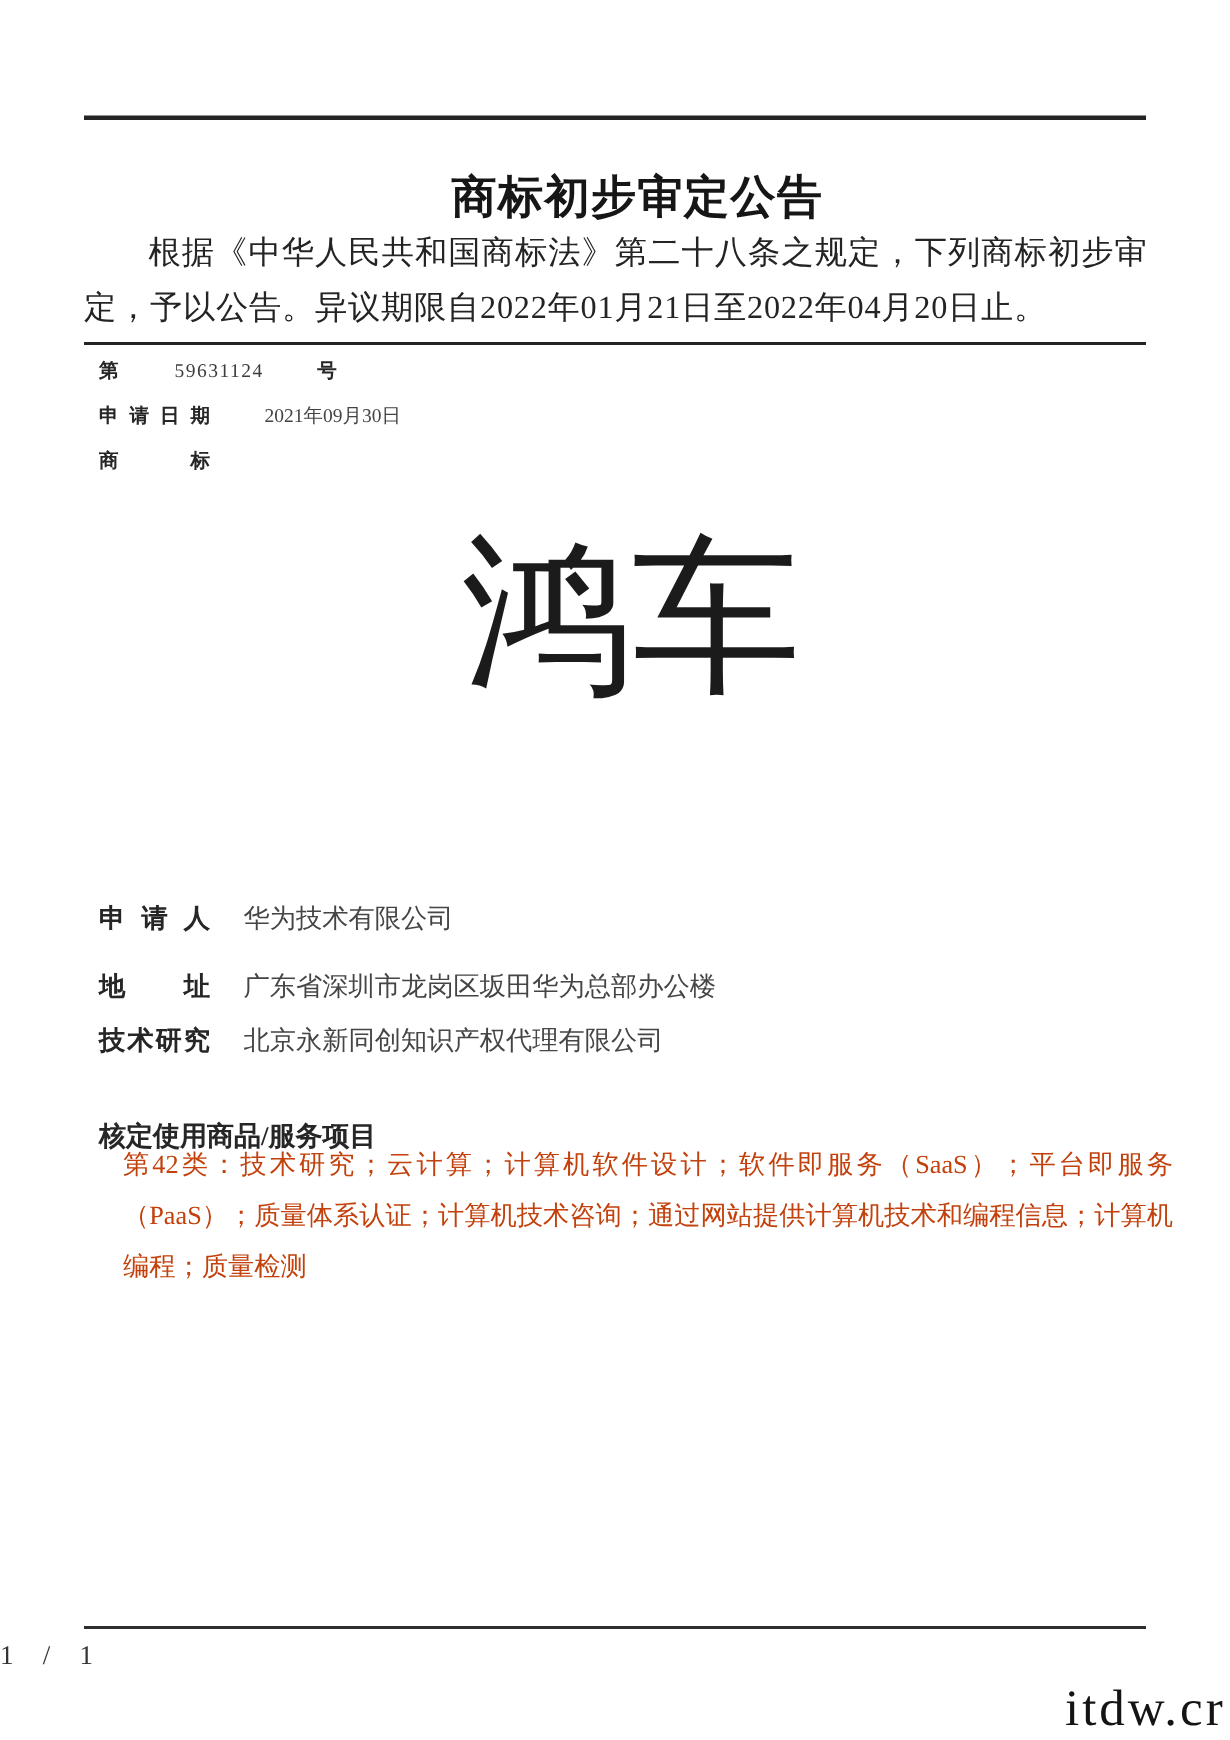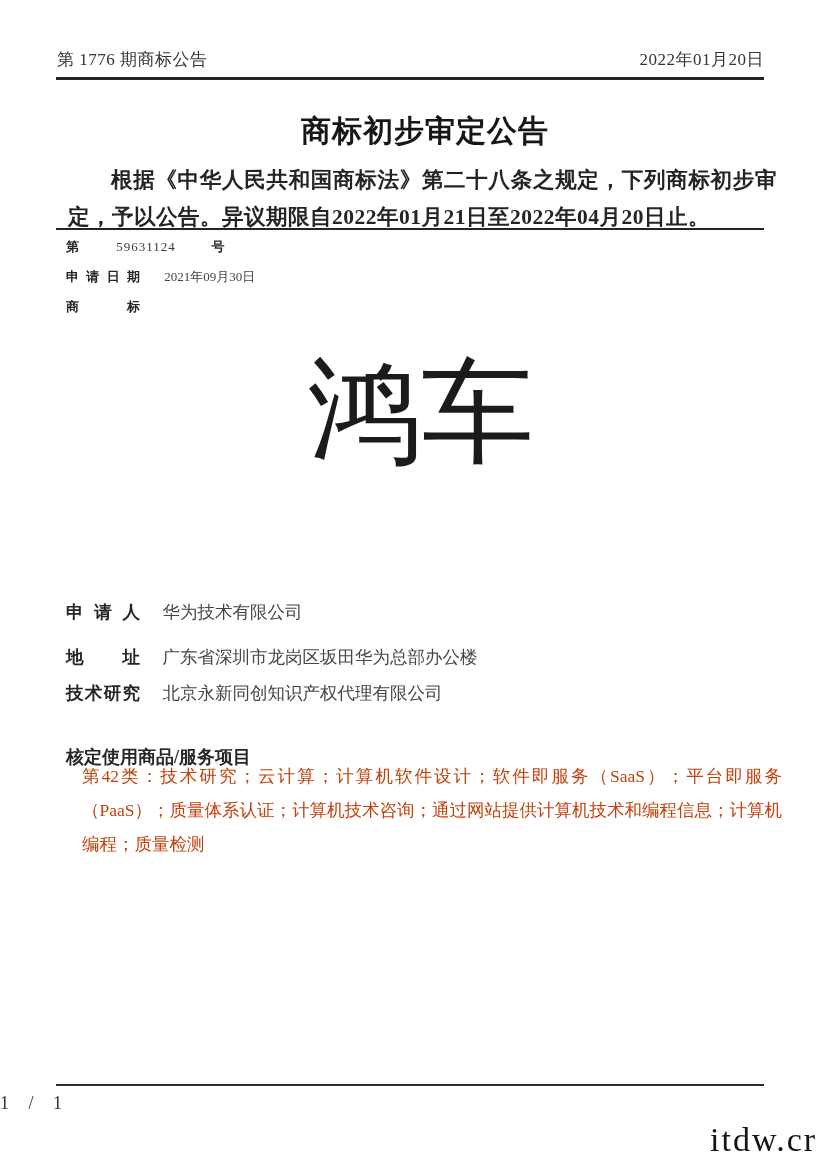--- a/index.html
+++ b/index.html
@@ -11,34 +11,34 @@
   
   .hdr{position:absolute;left:57px;top:48px;width:707px;display:flex;
        justify-content:space-between;font-size:17px;color:#343434;letter-spacing:.5px;}
   .rule{position:absolute;left:56px;width:708px;background:#242424;}
   .rule-header{top:77px;height:3px;}
   .rule-mid{top:228px;height:2px;}
   .rule-footer{top:1084px;height:2px;background:#2e2e2e;}
   
   .title{position:absolute;top:96px;left:56px;width:708px;margin:15px;text-align:center;
          font-size:30px;font-weight:700;color:#161616;letter-spacing:1px;}
-  .intro{position:absolute;top:150px;left:56px;width:709px;margin:12px;
-         font-size:21.5px;line-height:37px;font-weight:700;color:#242424;
+  .intro{position:absolute;top:150px;left:56px;width:709px;margin:0;
+         font-size:21.5px;line-height:37px;font-weight:400;color:#242424;
          text-indent:2em;text-align:justify;letter-spacing:.5px;}
   
   .frow{position:absolute;left:66px;font-size:13px;white-space:nowrap;}
   .f-number{top:238px;}
   .f-date{top:268px;}
   .f-mark{top:298px;}
   .lbl{font-weight:700;color:#262626;}
   .lbl-just{display:inline-block;width:74px;text-align:justify;text-align-last:justify;
             font-weight:700;color:#262626;vertical-align:top;}
   .num-prefix{display:inline-block;width:47px;}
   .num-val{display:inline-block;width:92px;letter-spacing:1px;color:#3c3c3c;}
-  .f-date .val{margin-left:21px;color:#444444;}
+  .f-date .val{margin-left:33px;color:#444444;}
   
   .trademark{position:absolute;top:350px;left:56px;width:730px;margin:0;
              text-align:center;font-size:113px;line-height:1.12;color:#1b1b1b;
              font-weight:400;}
   
   .irow{position:absolute;left:66px;font-size:17.5px;white-space:nowrap;}
   .i-applicant{top:600px;}
   .i-address{top:645px;}
   .i-agency{top:681px;}
   .irow .val{margin-left:18px;color:#454545;}
@@ -53,24 +53,20 @@
   .footer-page .sep{margin:0 15px;}
   
   .watermark{position:absolute;top:1121px;left:710px;font-size:34px;color:#141414;
              letter-spacing:2px;white-space:nowrap;}
 </style>
 </head>
 <body>
 
 <div class="page">
 
-  <div class="hdr">
-    <span>第 1776 期商标公告</span>
-    <span>2022年01月20日</span>
-  </div>
   <div class="rule rule-header"></div>
 
   <h1 class="title">商标初步审定公告</h1>
 
   <p class="intro">根据《中华人民共和国商标法》第二十八条之规定，下列商标初步审定，予以公告。异议期限自2022年01月21日至2022年04月20日止。</p>
 
   <div class="rule rule-mid"></div>
 
   <div class="frow f-number">
     <span class="lbl num-prefix">第</span>

